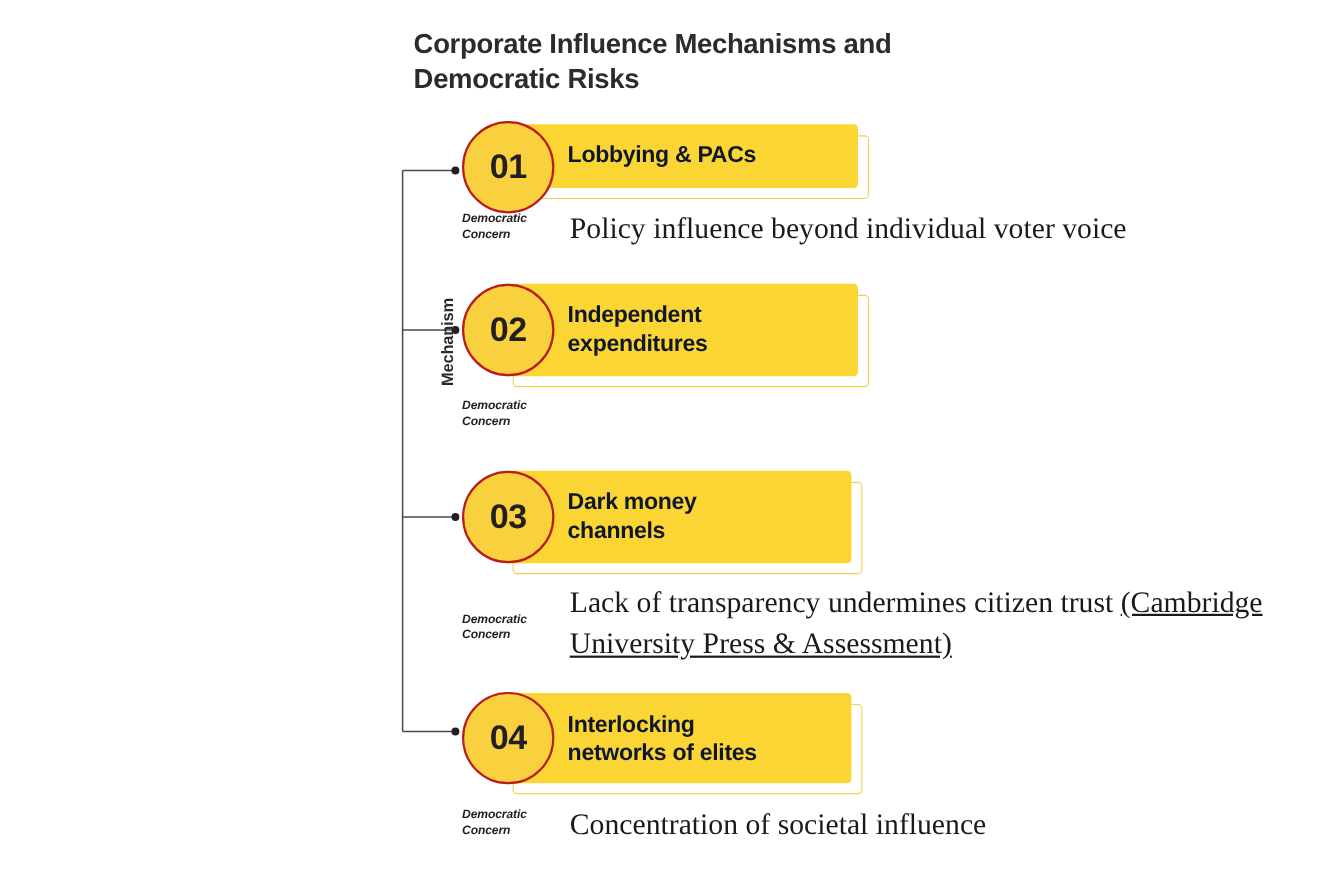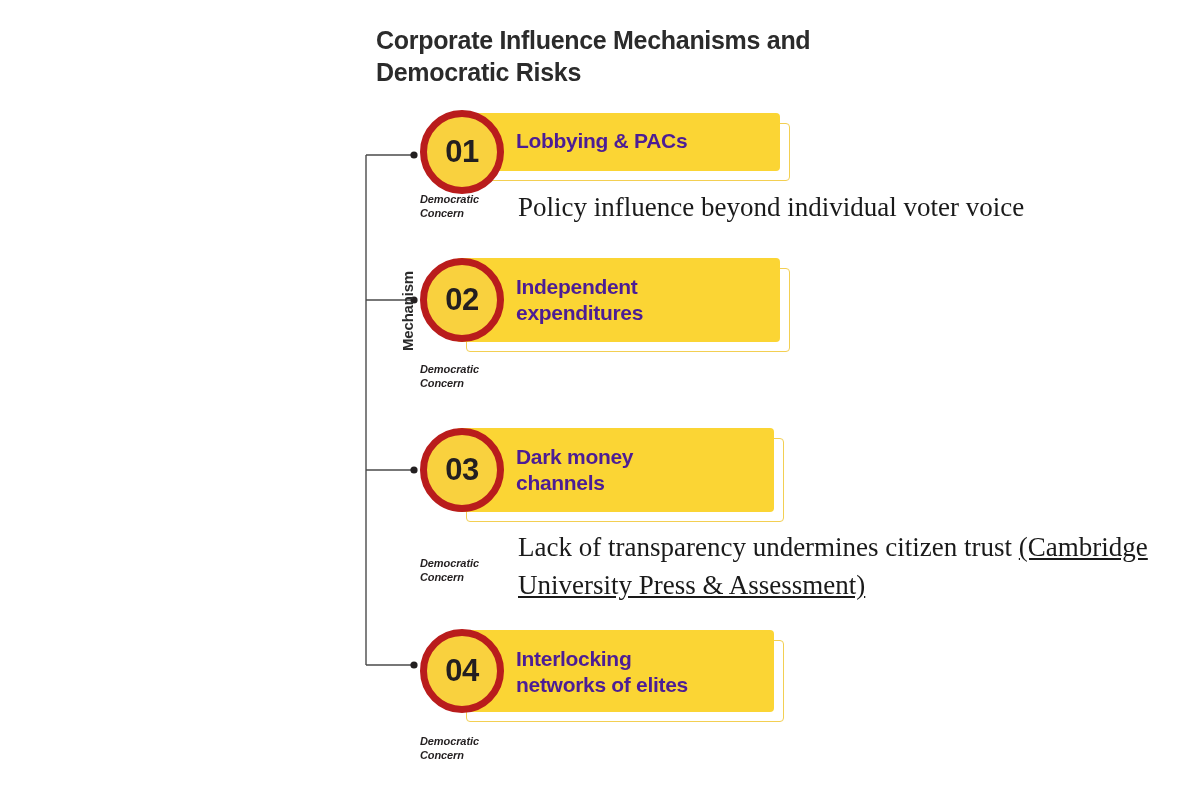--- a/index.html
+++ b/index.html
@@ -85,33 +85,33 @@
   }
 
   .bar-title {
     position: absolute;
     left: 96px;
     font-family: "Liberation Sans", sans-serif;
     font-weight: bold;
     font-size: 21px;
     line-height: 1.26;
     letter-spacing: -0.3px;
-    color: #4c1d95;
+    color: #0f172a;
     white-space: pre-line;
   }
 
   .num-circle {
     position: absolute;
     left: 0;
     top: 0;
     width: 84px;
     height: 84px;
     border-radius: 50%;
     background: #f9d13e;
-    border: 7px solid #b91c1c;
+    border: 2px solid #b91c1c;
     display: flex;
     align-items: center;
     justify-content: center;
     font-family: "Liberation Sans", sans-serif;
     font-weight: bold;
     font-size: 31px;
     letter-spacing: -0.5px;
     color: #231f20;
   }
 
@@ -231,14 +231,17 @@
   <div class="item-head">
     <div class="bar-outline" style="width:318px;height:82px;"></div>
     <div class="bar" style="width:318px;height:82px;"></div>
     <div class="bar-title" style="top:16px;">Interlocking
 networks of elites</div>
     <div class="num-circle" style="top:-1px;">04</div>
   </div>
   <div class="desc-row" style="top:100px;">
     <div class="desc-label">Democratic
 Concern</div>
+    <div class="desc-text">
+      <span>Concentration of societal influence</span>
+    </div>
   </div>
 </div>
 
 </body></html>

